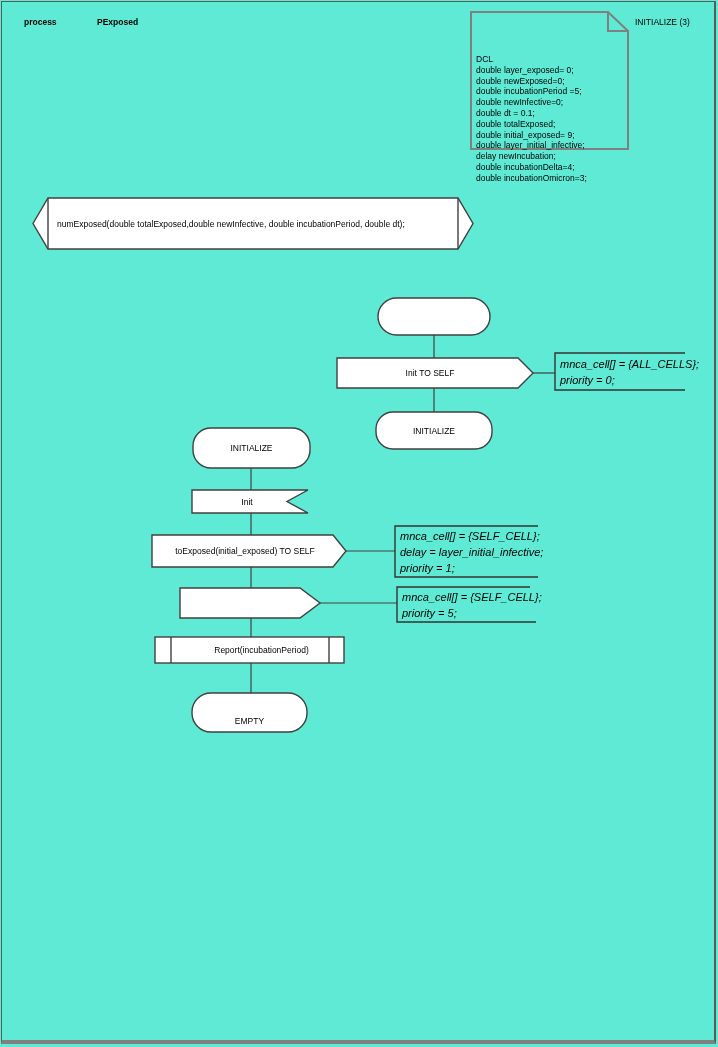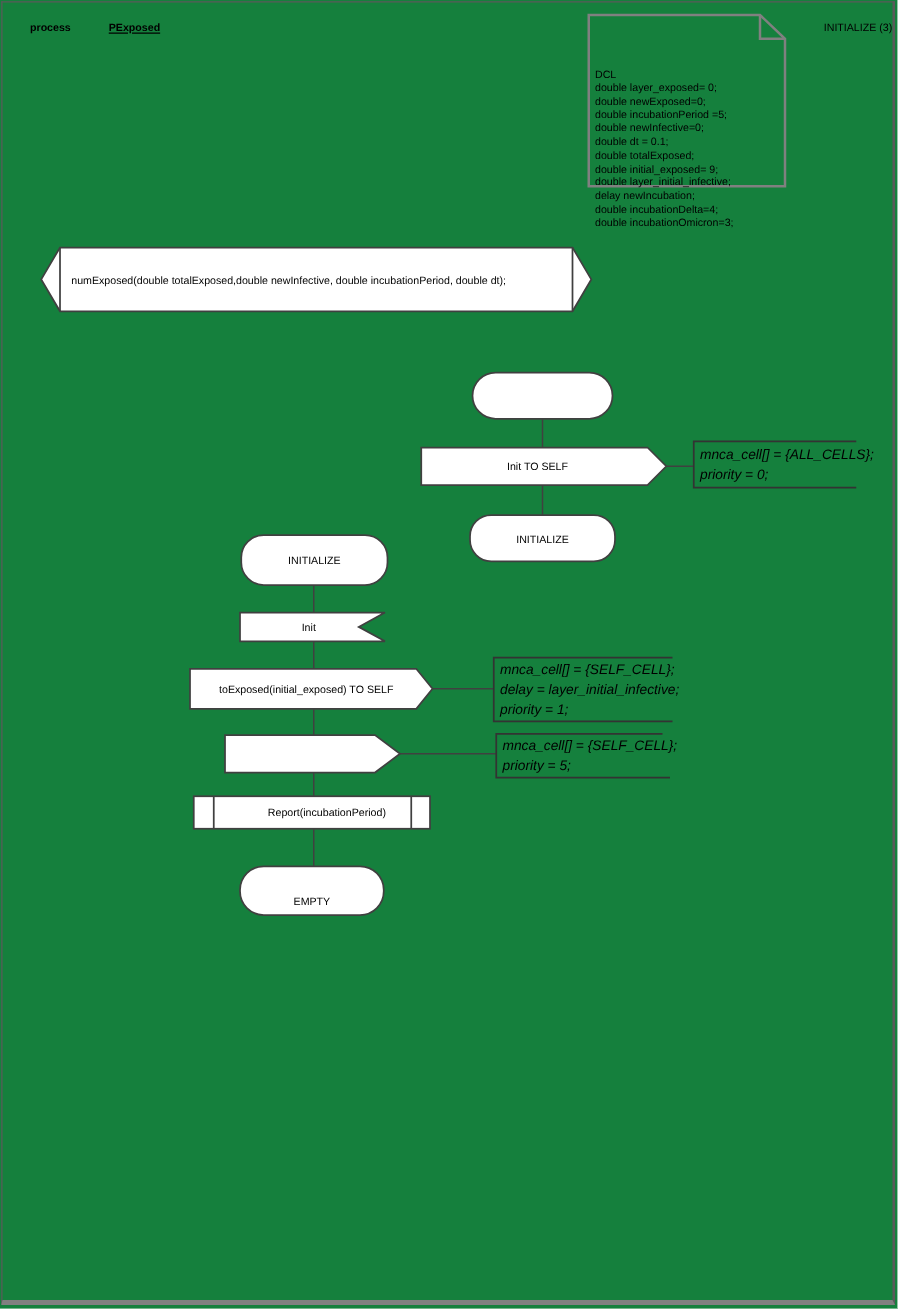--- a/index.html
+++ b/index.html
@@ -1,26 +1,26 @@
 <!DOCTYPE html>
 <html><head>
 <meta charset="utf-8">
 <style>
   html,body{margin:0;padding:0;background:#fff;}
-  #stage{position:relative;width:718px;height:1047px;background:#15803d;overflow:hidden;
+  #stage{position:relative;width:718px;height:1047px;background:#5eead4;overflow:hidden;
          font-family:"Liberation Sans", sans-serif;color:#000;}
   #page-frame{position:absolute;left:1px;top:1px;width:712px;height:1038px;
               border:1px solid #5a5a5a;border-right-width:2px;border-bottom:4px solid #808080;
               background:transparent;pointer-events:none;}
   svg.diagram{position:absolute;left:0;top:0;}
   .lbl{position:absolute;display:flex;align-items:center;justify-content:center;
        font-size:8.5px;line-height:10px;white-space:nowrap;}
   .lbl.left{justify-content:flex-start;}
   .title{position:absolute;font-size:8.5px;font-weight:bold;white-space:nowrap;}
-  .plain{position:absolute;font-size:8.5px;white-space:nowrap;margin-left:24px;}
+  .plain{position:absolute;font-size:8.5px;white-space:nowrap;}
   .dcl-line{height:10.8px;line-height:10.8px;font-size:8.5px;white-space:nowrap;}
   .comment-line{height:16px;line-height:16px;font-size:11px;white-space:nowrap;font-style:italic;}
 </style>
 </head>
 <body>
 
 <div id="stage">
 
   <svg class="diagram" width="718" height="1047" viewBox="0 0 718 1047">
 
@@ -65,21 +65,21 @@
     <g stroke="#333333" stroke-width="1.4" fill="none">
       <path d="M685,353 L555,353 L555,390 L685,390"></path>
       <path d="M538,526 L395,526 L395,577 L538,577"></path>
       <path d="M530,587 L397,587 L397,622 L536,622"></path>
     </g>
   </svg>
 
   <div id="page-frame"></div>
 
   <div class="title" style="left:24px;top:17px;">process</div>
-  <div class="title" style="left:87px;top:17px;text-decoration:underline;">PExposed</div>
+  <div class="title" style="left:97px;top:17px;">PExposed</div>
 
   <div style="position:absolute;left:476px;top:15px;margin-top:39px;">
     <div class="dcl-line">DCL</div>
     <div class="dcl-line">double layer_exposed= 0;</div>
     <div class="dcl-line">double newExposed=0;</div>
     <div class="dcl-line">double incubationPeriod =5;</div>
     <div class="dcl-line">double newInfective=0;</div>
     <div class="dcl-line">double dt = 0.1;</div>
     <div class="dcl-line">double totalExposed;</div>
     <div class="dcl-line">double initial_exposed= 9;</div>

